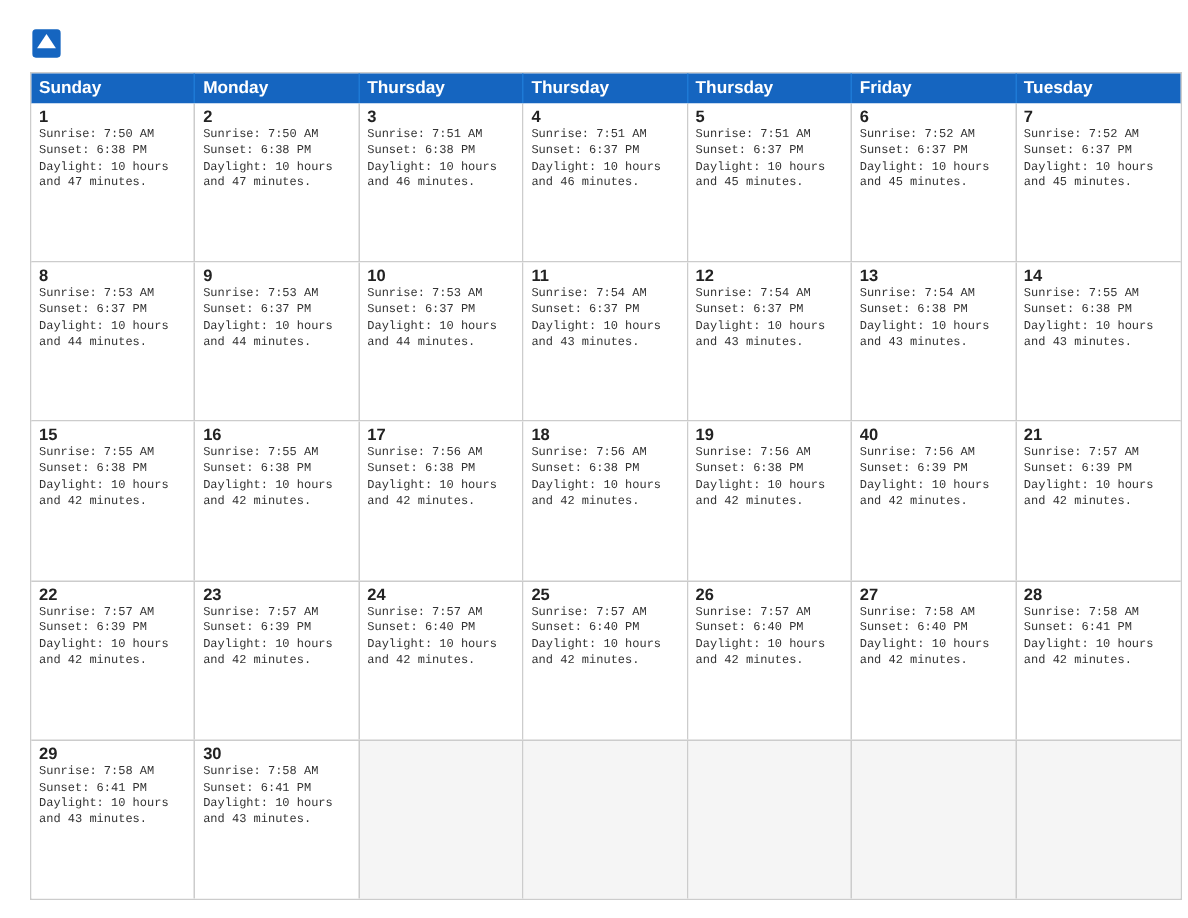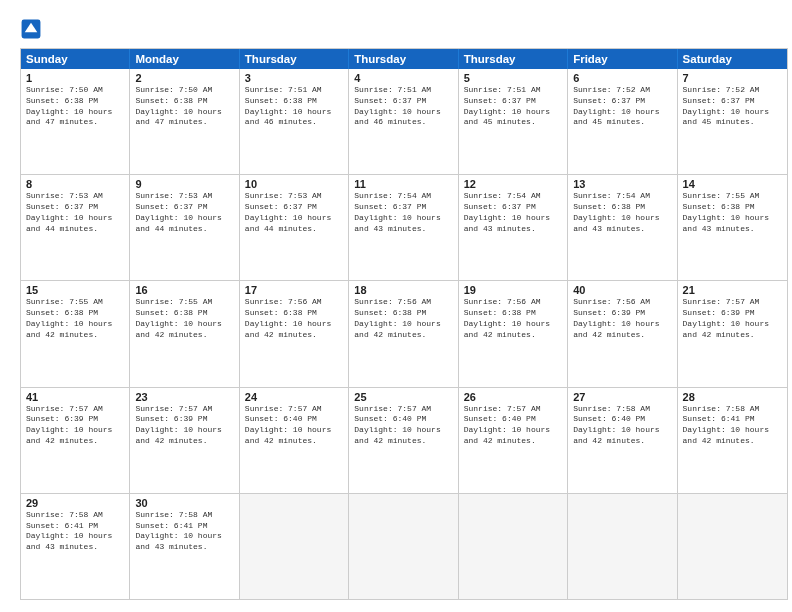--- a/index.html
+++ b/index.html
@@ -133,21 +133,21 @@
   </div>
 
   <div class="calendar">
     <div class="cal-header">
       <div class="cal-header-cell">Sunday</div>
       <div class="cal-header-cell">Monday</div>
       <div class="cal-header-cell">Thursday</div>
       <div class="cal-header-cell">Thursday</div>
       <div class="cal-header-cell">Thursday</div>
       <div class="cal-header-cell">Friday</div>
-      <div class="cal-header-cell">Saturday</div>
+      <div class="cal-header-cell">Tuesday</div>
     </div>
     <div class="cal-body" id="cal-body">
     <div class="cal-row">
           <div class="cal-cell">
             <span class="day-num">1</span>
             <div class="info" style="white-space: pre-line;">Sunrise: 7:50 AM
 Sunset: 6:38 PM
 Daylight: 10 hours
 and 47 minutes.</div>
           </div>
@@ -291,21 +291,21 @@
           <div class="cal-cell">
             <span class="day-num">21</span>
             <div class="info" style="white-space: pre-line;">Sunrise: 7:57 AM
 Sunset: 6:39 PM
 Daylight: 10 hours
 and 42 minutes.</div>
           </div>
         </div>
         <div class="cal-row">
           <div class="cal-cell">
-            <span class="day-num">41</span>
+            <span class="day-num">22</span>
             <div class="info" style="white-space: pre-line;">Sunrise: 7:57 AM
 Sunset: 6:39 PM
 Daylight: 10 hours
 and 42 minutes.</div>
           </div>
           <div class="cal-cell">
             <span class="day-num">23</span>
             <div class="info" style="white-space: pre-line;">Sunrise: 7:57 AM
 Sunset: 6:39 PM
 Daylight: 10 hours

